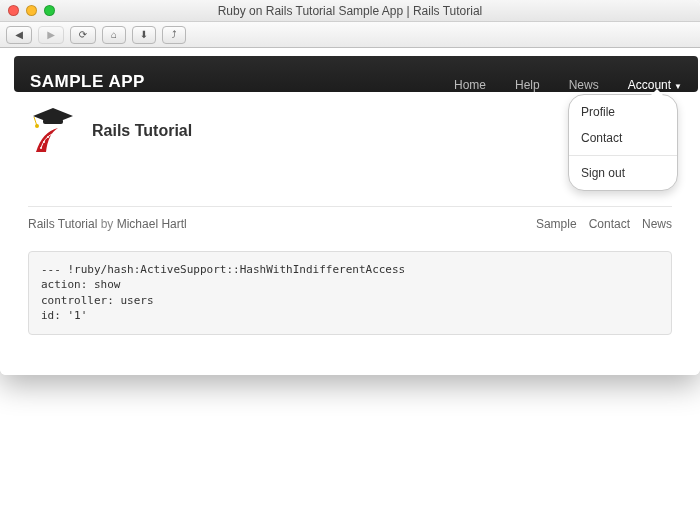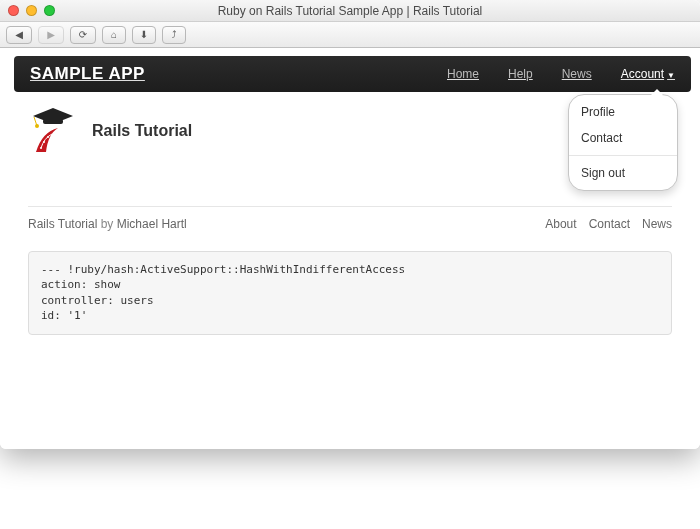--- a/index.html
+++ b/index.html
@@ -6,21 +6,21 @@
   body {
     font-family: "Helvetica Neue", Helvetica, Arial, sans-serif;
     background: #fff;
     width: 700px;
     height: 529px;
     overflow: hidden;
   }
   
   .window {
     width: 700px;
-    height: 449px;
+    height: 375px;
     border-radius: 6px;
     background: #fff;
     box-shadow: 0 10px 30px rgba(0,0,0,0.3);
     overflow: hidden;
     position: relative;
   }
   .titlebar {
     height: 22px;
     background: linear-gradient(#f6f6f6,#e6e6e6);
     border-bottom: 1px solid #cfcfcf;
@@ -84,32 +84,31 @@
   .toolright .navbtn { width: 24px;}
   
   .viewport {
     position: relative;
     height: calc(529px - 22px - 26px);
     overflow: hidden;
     background: #fff;
   }
   
   .appbar {
-    margin: 8px 9px 0 14px;
+    margin: 8px 2px 0 14px;
     background: #222;
     background: linear-gradient(#2b2b2b,#1d1d1d);
     border-radius: 4px;
     height: 36px;
     display: flex;
-    align-items: center;
+    align-items: flex-end;
     padding: 0 16px;
     justify-content: space-between;
     color: #ddd;
     font-size: 12px;
-    text-decoration: underline;
   }
   .brand {
     color: #fff;
     font-weight: 800;
     font-size: 17px;
     letter-spacing: 0.5px;
   }
   .navlinks { display: flex; gap: 29px; align-items: center;}
   .navlinks a { color: #bbb; text-decoration: none; cursor: pointer;}
   .navlinks a.active { color: #fff;}
@@ -244,21 +243,21 @@
           </svg>
         </div>
         <div class="heading">Rails Tutorial</div>
       </div>
 
       <div class="footer">
         <div class="left">
           <a>Rails Tutorial</a><span> by </span><a>Michael Hartl</a>
         </div>
         <div class="right">
-          <a>About</a>
+          <a>Sample</a>
           <a>Contact</a>
           <a>News</a>
         </div>
       </div>
 
       <div class="codebox">--- !ruby/hash:ActiveSupport::HashWithIndifferentAccess
 action: show
 controller: users
 id: '1'</div>
     </div>

